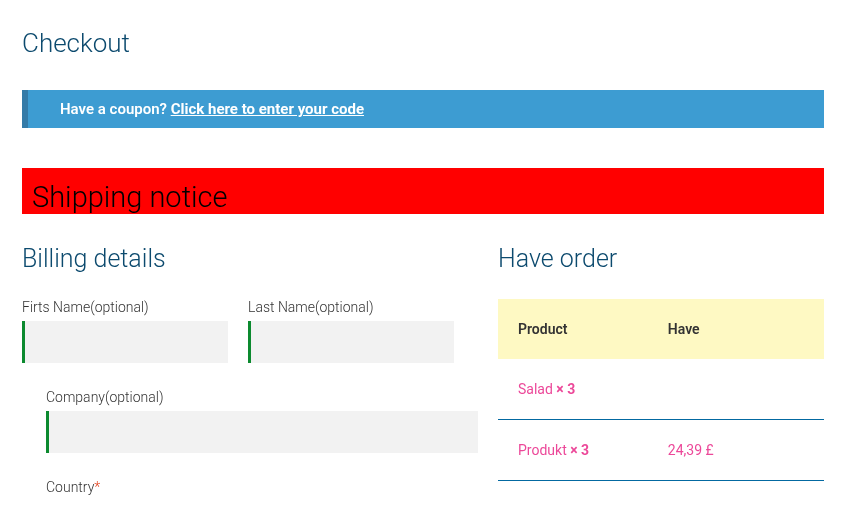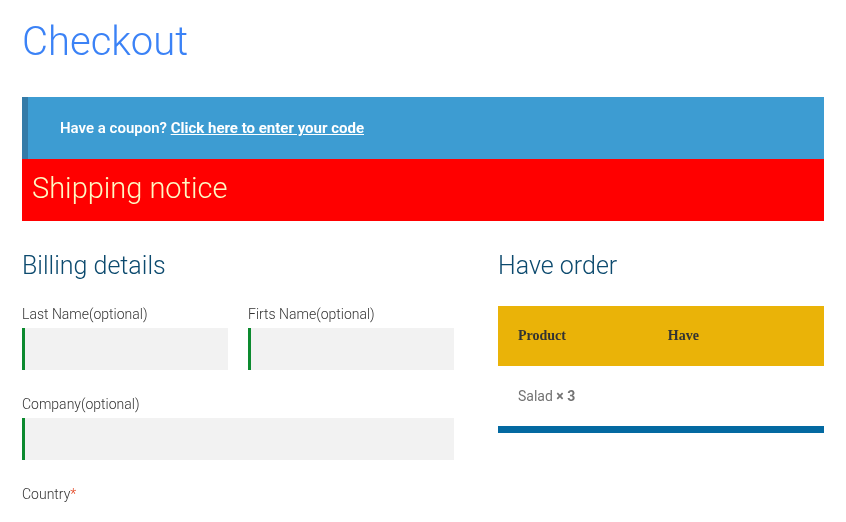--- a/index.html
+++ b/index.html
@@ -6,43 +6,44 @@
     body {
       font-family: -apple-system, BlinkMacSystemFont, "Segoe UI", Roboto, "Helvetica Neue", Arial, sans-serif;
       color: #333;
       background: #fff;
       width: 846px;
       height: 522px;
       overflow: hidden;
       padding: 0 22px;
     }
     h1.page-title {
-      font-size: 40px;
+      font-size: 26px;
       font-weight: 300;
-      color: #3b82f6;
-      margin-top: 18px;
+      color: #0c4a6e;
+      margin-top: 28px;
       margin-bottom: 32px;
     }
     .coupon-banner {
       background: #3d9cd2;
       color: #fff;
       border-left: 6px solid #347ba8;
-      padding: 22px 32px;
+      padding: 10px 32px;
       font-size: 15px;
       font-weight: 600;
+      margin-bottom: 40px;
     }
     .coupon-banner a {
       color: #fff;
       text-decoration: underline;
       font-weight: 700;
     }
     .notice-banner {
       background: #ff0000;
-      color: #fef9c3;
-      padding: 12px 10px 16px;
+      color: #000000;
+      padding: 12px 10px 0;
       font-size: 29px;
       font-weight: 300;
       margin-bottom: 30px;
     }
     .columns {
       display: flex;
       gap: 44px;
     }
     .col-left { flex: 1; }
     .col-right { width: 326px; }
@@ -51,21 +52,21 @@
       font-weight: 300;
       color: #0c4a6e;
       margin-bottom: 26px;
     }
     .form-row-2 {
       display: flex;
       gap: 20px;
       margin-bottom: 26px;
     }
     .form-field { flex: 1; }
-    .form-field.full { width: 100%; margin-bottom: 26px; }
+    .form-field.full { width: 100%; margin-bottom: 26px; margin-left: 24px; }
     .form-label {
       font-size: 14px;
       font-weight: 300;
       color: #333;
       display: block;
       margin-bottom: 6px;
     }
     .form-label .req { color: #e2401c; }
     .text-input {
       display: block;
@@ -73,33 +74,32 @@
       height: 42px;
       background: #f2f2f2;
       border: none;
       border-left: 3px solid #0c8a2f;
       padding: 10px 12px;
       font-size: 14px;
     }
     .order-table { width: 100%; }
     .order-header {
       display: flex;
-      background: #eab308;
+      background: #fef9c3;
       padding: 22px 20px;
       font-weight: 600;
       font-size: 14px;
       color: #333;
-      font-family: Liberation Serif, serif;
     }
     .order-row {
       display: flex;
       padding: 22px 20px;
       font-size: 14px;
-      color: #737373;
-      border-bottom: 7px solid #0369a1;
+      color: #ec4899;
+      border-bottom: 1px solid #0369a1;
     }
     .order-table .col-product { flex: 1.1; }
     .order-table .col-total { flex: 1; }
     .qty { font-weight: 700; }
   </style>
 </head>
 <body>
 
 <h1 class="page-title">Checkout</h1>
 
@@ -108,25 +108,25 @@
 </div>
 
 <div class="notice-banner">Shipping notice</div>
 
 <div class="columns">
   <div class="col-left">
     <h2 class="section-heading">Billing details</h2>
 
     <div class="form-row-2">
       <div class="form-field">
-        <label class="form-label">Last Name(optional)</label>
+        <label class="form-label">Firts Name(optional)</label>
         <input type="text" class="text-input" style="">
       </div>
       <div class="form-field">
-        <label class="form-label">Firts Name(optional)</label>
+        <label class="form-label">Last Name(optional)</label>
         <input type="text" class="text-input" style="">
       </div>
     </div>
 
     <div class="form-field full">
       <label class="form-label">Company(optional)</label>
       <input type="text" class="text-input" style="">
     </div>
 
     <div class="form-field full">
@@ -138,15 +138,19 @@
     <h2 class="section-heading">Have order</h2>
 
     <div class="order-table">
       <div class="order-header">
         <div class="col-product">Product</div>
         <div class="col-total">Have</div>
       </div>
       <div class="order-row">
         <div class="col-product"><span>Salad </span><span class="qty">× 3</span></div>
       </div>
+      <div class="order-row">
+        <div class="col-product"><span>Produkt </span><span class="qty">× 3</span></div>
+        <div class="col-total">24,39 £</div>
+      </div>
     </div>
   </div>
 </div>
 
 </body></html>

